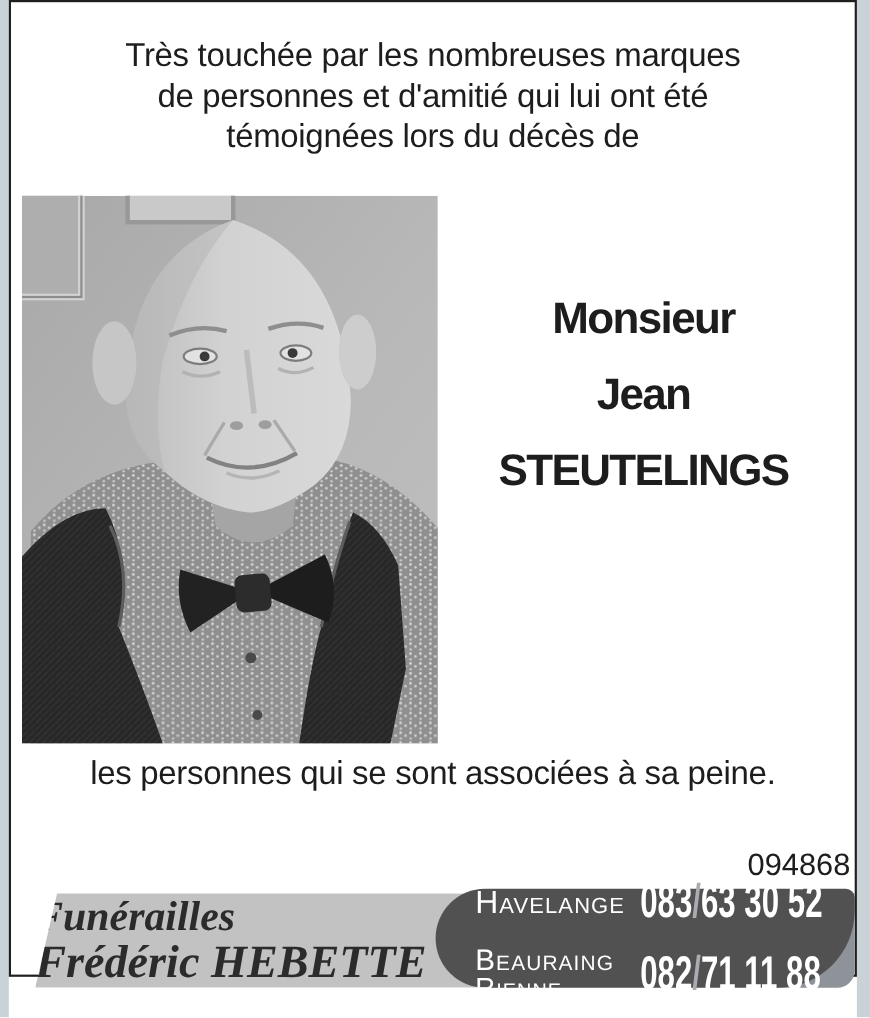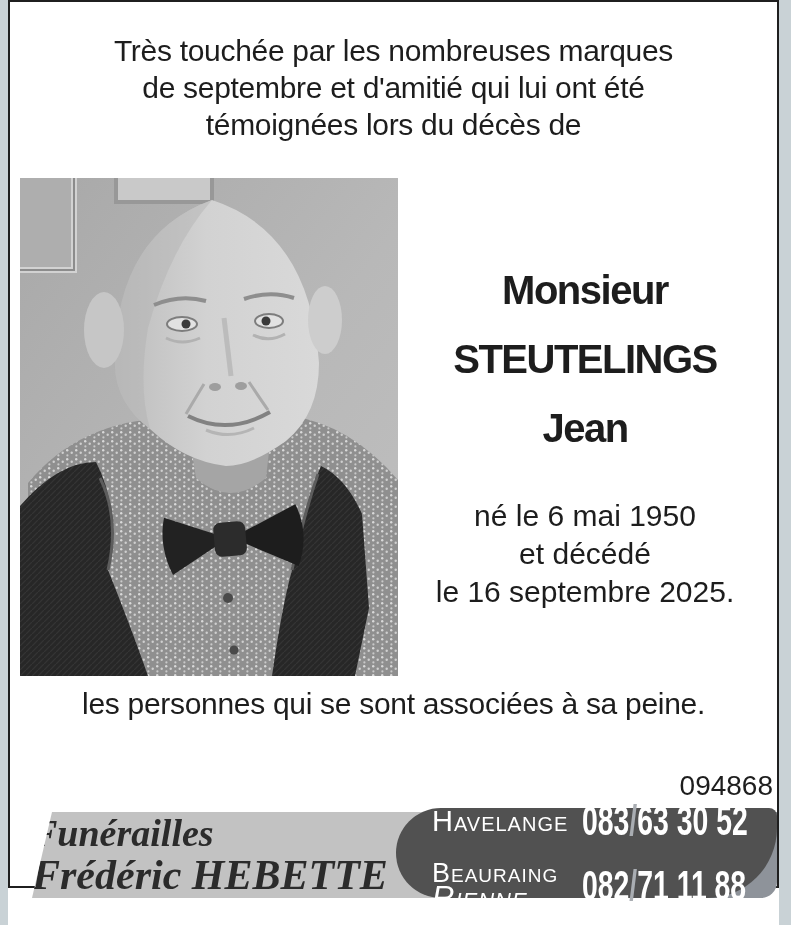--- a/index.html
+++ b/index.html
@@ -39,37 +39,37 @@
     background:var(--banner_wedge);border-radius:0 0 16px 0;}
   .banner-dark{position:absolute;left:364px;top:0;width:381px;height:90px;
     background:var(--banner_dark);border-radius:45px 8px 70px 45px;
     display:flex;flex-direction:column;justify-content:center;gap:16px;
     padding-left:36px;padding-right:10px;color:var(--banner_text_light);}
   .contact-row{display:flex;align-items:center;}
   .city{font-variant:small-caps;font-size:29px;letter-spacing:1px;width:150px;
     flex-shrink:0;white-space:nowrap;line-height:30px;}
   .city-stack{width:150px;flex-shrink:0;}
   .city-stack .c1{font-variant:small-caps;font-size:27px;letter-spacing:1px;line-height:25px;white-space:nowrap;}
-  .city-stack .c2{font-variant:small-caps;font-size:31px;letter-spacing:1px;line-height:24px;white-space:nowrap;font-style:italic;}
+  .city-stack .c2{font-variant:small-caps;font-size:25px;letter-spacing:1px;line-height:24px;white-space:nowrap;}
   .phone{font-weight:bold;font-size:43px;white-space:nowrap;flex-shrink:0;
     transform:scaleX(.66);transform-origin:left center;}
   .phone .slash{color:var(--phone_slash);}
 </style>
 </head>
 <body>
 
 <div class="stage">
   <div class="side-strip left"></div>
   <div class="side-strip right"></div>
 
   <div class="card">
 
     <div class="intro">
       <div>Très touchée par les nombreuses marques</div>
-      <div>de septembre et d'amitié qui lui ont été</div>
+      <div>de personnes et d'amitié qui lui ont été</div>
       <div>témoignées lors du décès de</div>
     </div>
 
     <div class="photo-wrap">
       <svg width="378" height="498" viewBox="0 0 378 498">
         <defs>
           <linearGradient id="wall" x1="0" y1="0" x2="1" y2="1">
             <stop offset="0" stop-color="#a8a8a8"></stop>
             <stop offset="0.55" stop-color="#b8b8b8"></stop>
             <stop offset="1" stop-color="#c0c0c0"></stop>
@@ -143,27 +143,22 @@
           </g>
 
           <circle cx="208" cy="420" r="5" fill="#4a4a4a"></circle>
           <circle cx="214" cy="472" r="4.5" fill="#4a4a4a"></circle>
         </g>
       </svg>
     </div>
 
     <div class="right-col">
       <div class="name-line">Monsieur</div>
+      <div class="name-line">Jean</div>
       <div class="name-line">STEUTELINGS</div>
-      <div class="name-line">Jean</div>
-      <div class="dates">
-        <div>né le 6 mai 1950</div>
-        <div>et décédé</div>
-        <div>le 16 septembre 2025.</div>
-      </div>
     </div>
 
     <div class="thanks">
       <div>les personnes qui se sont associées à sa peine.</div>
     </div>
 
     <div class="ref">094868</div>
 
     <div class="banner">
       <div class="banner-light">

